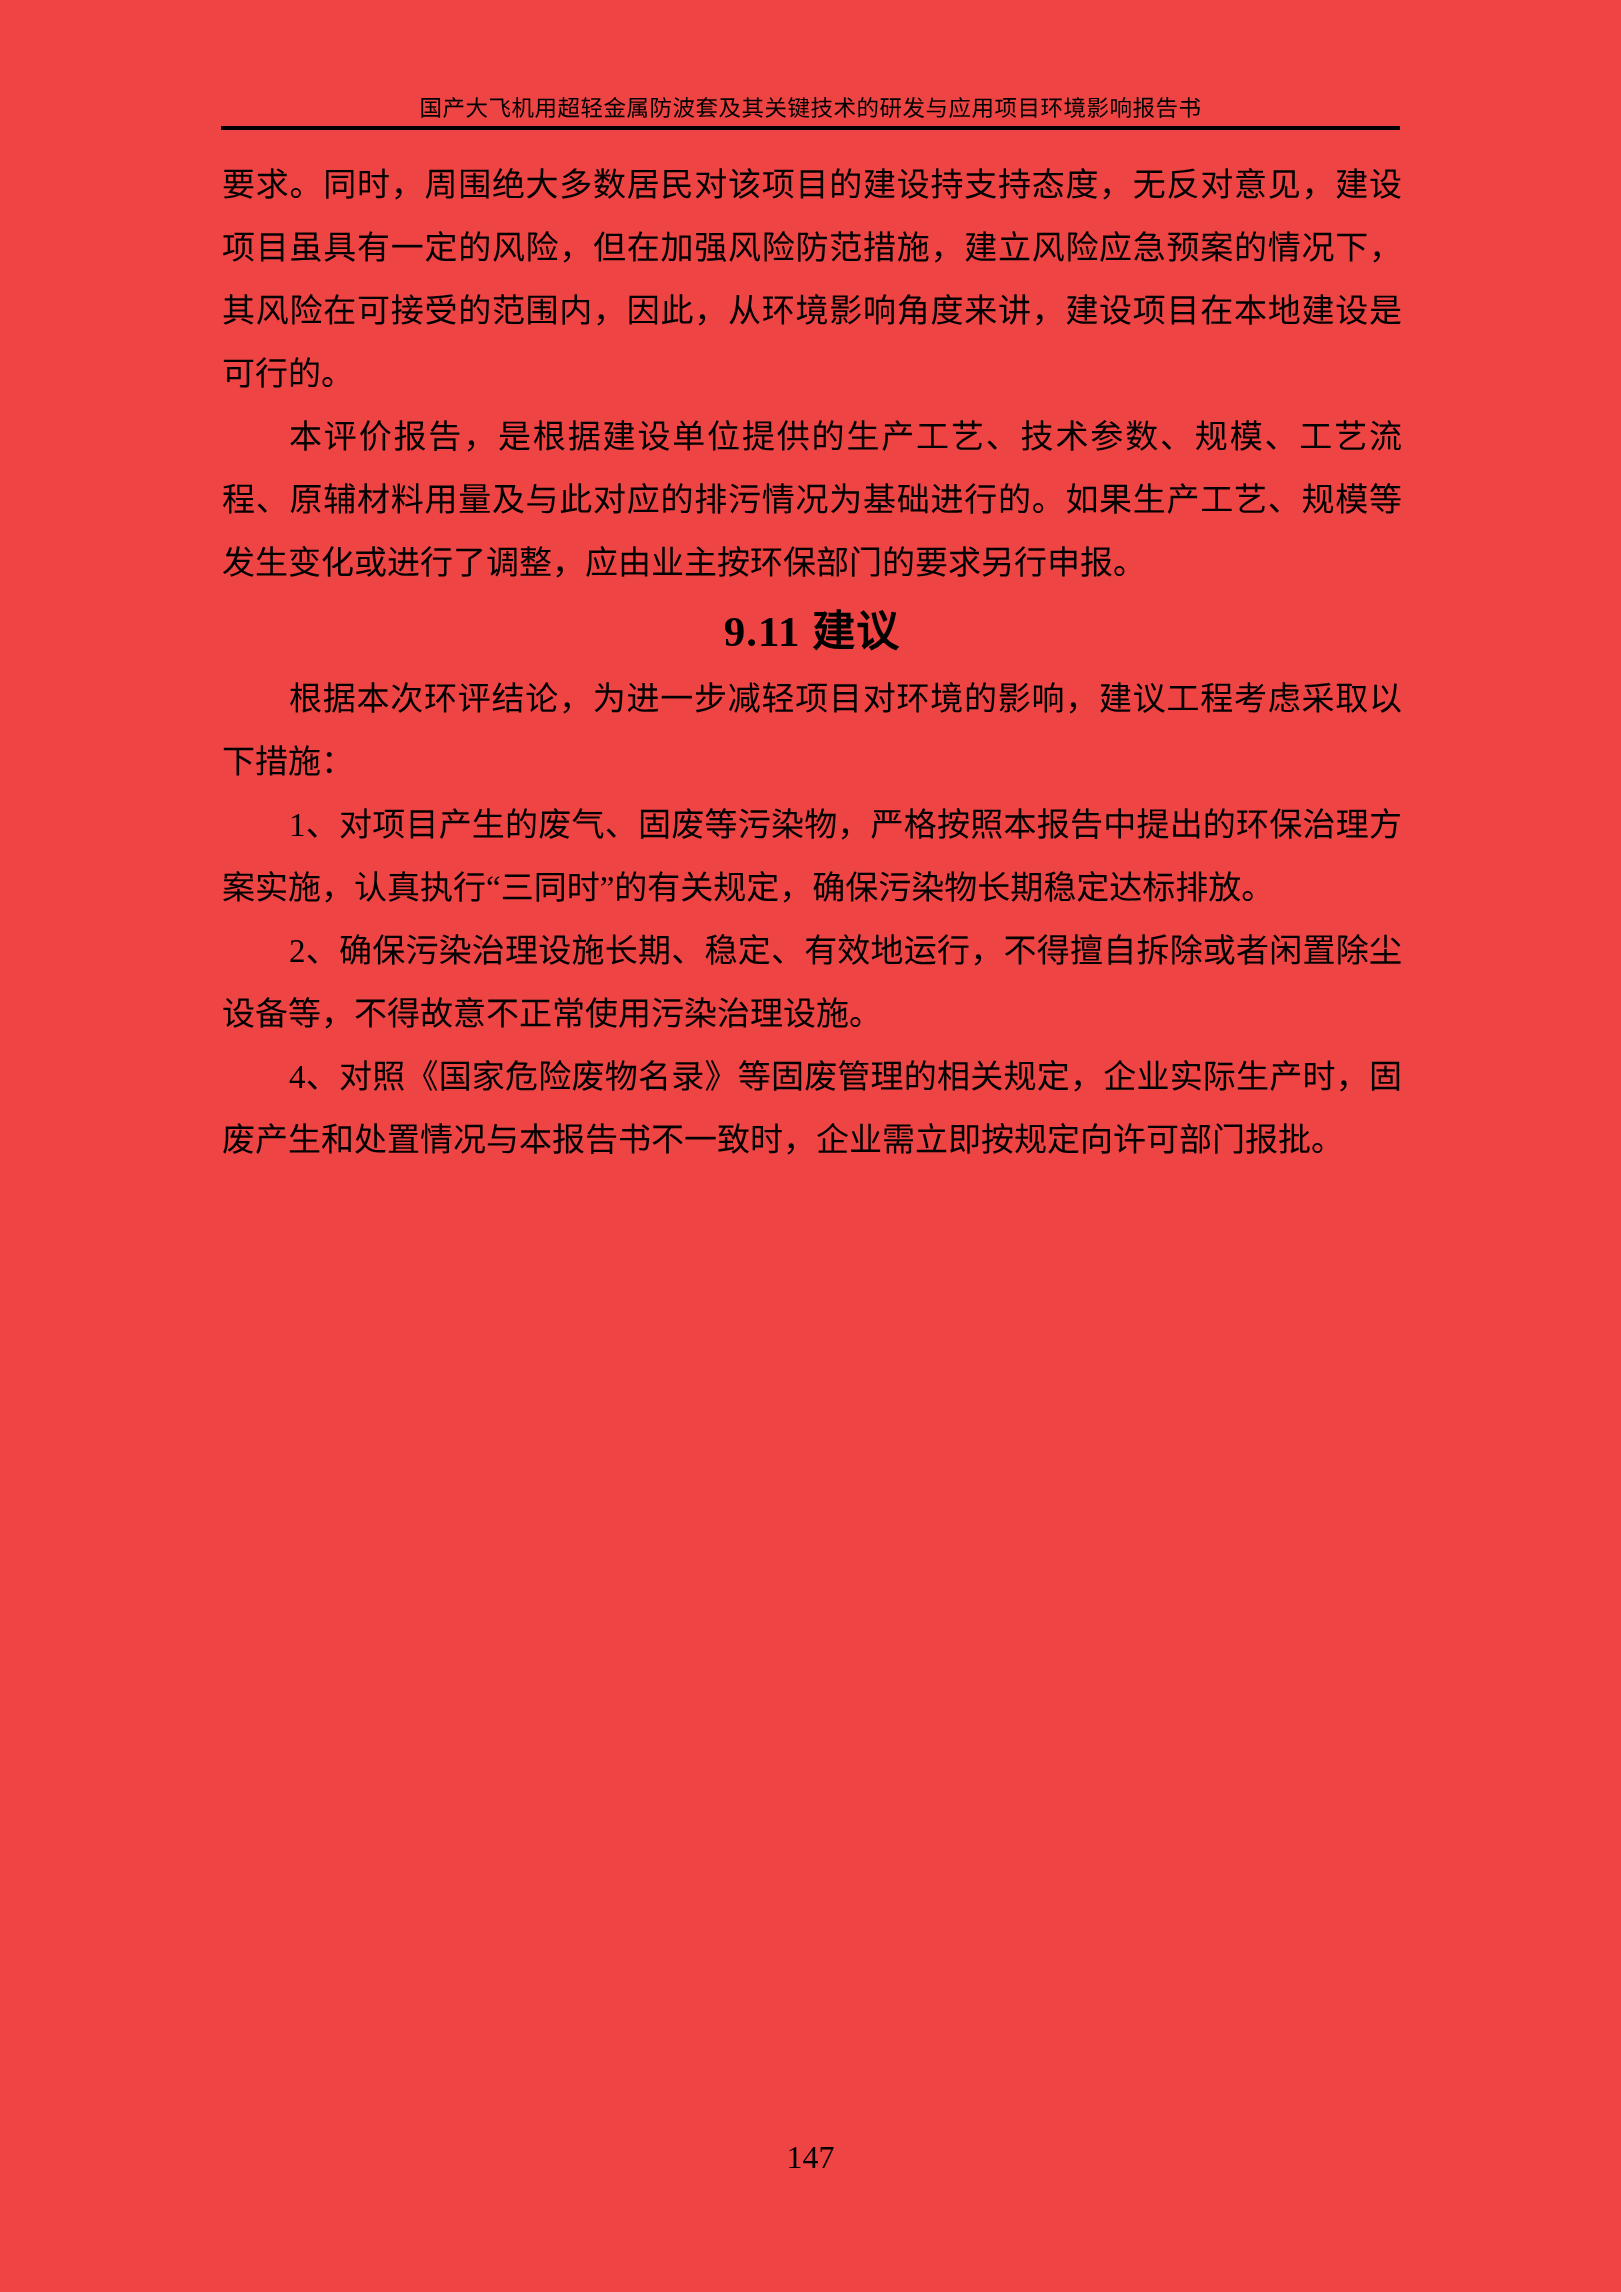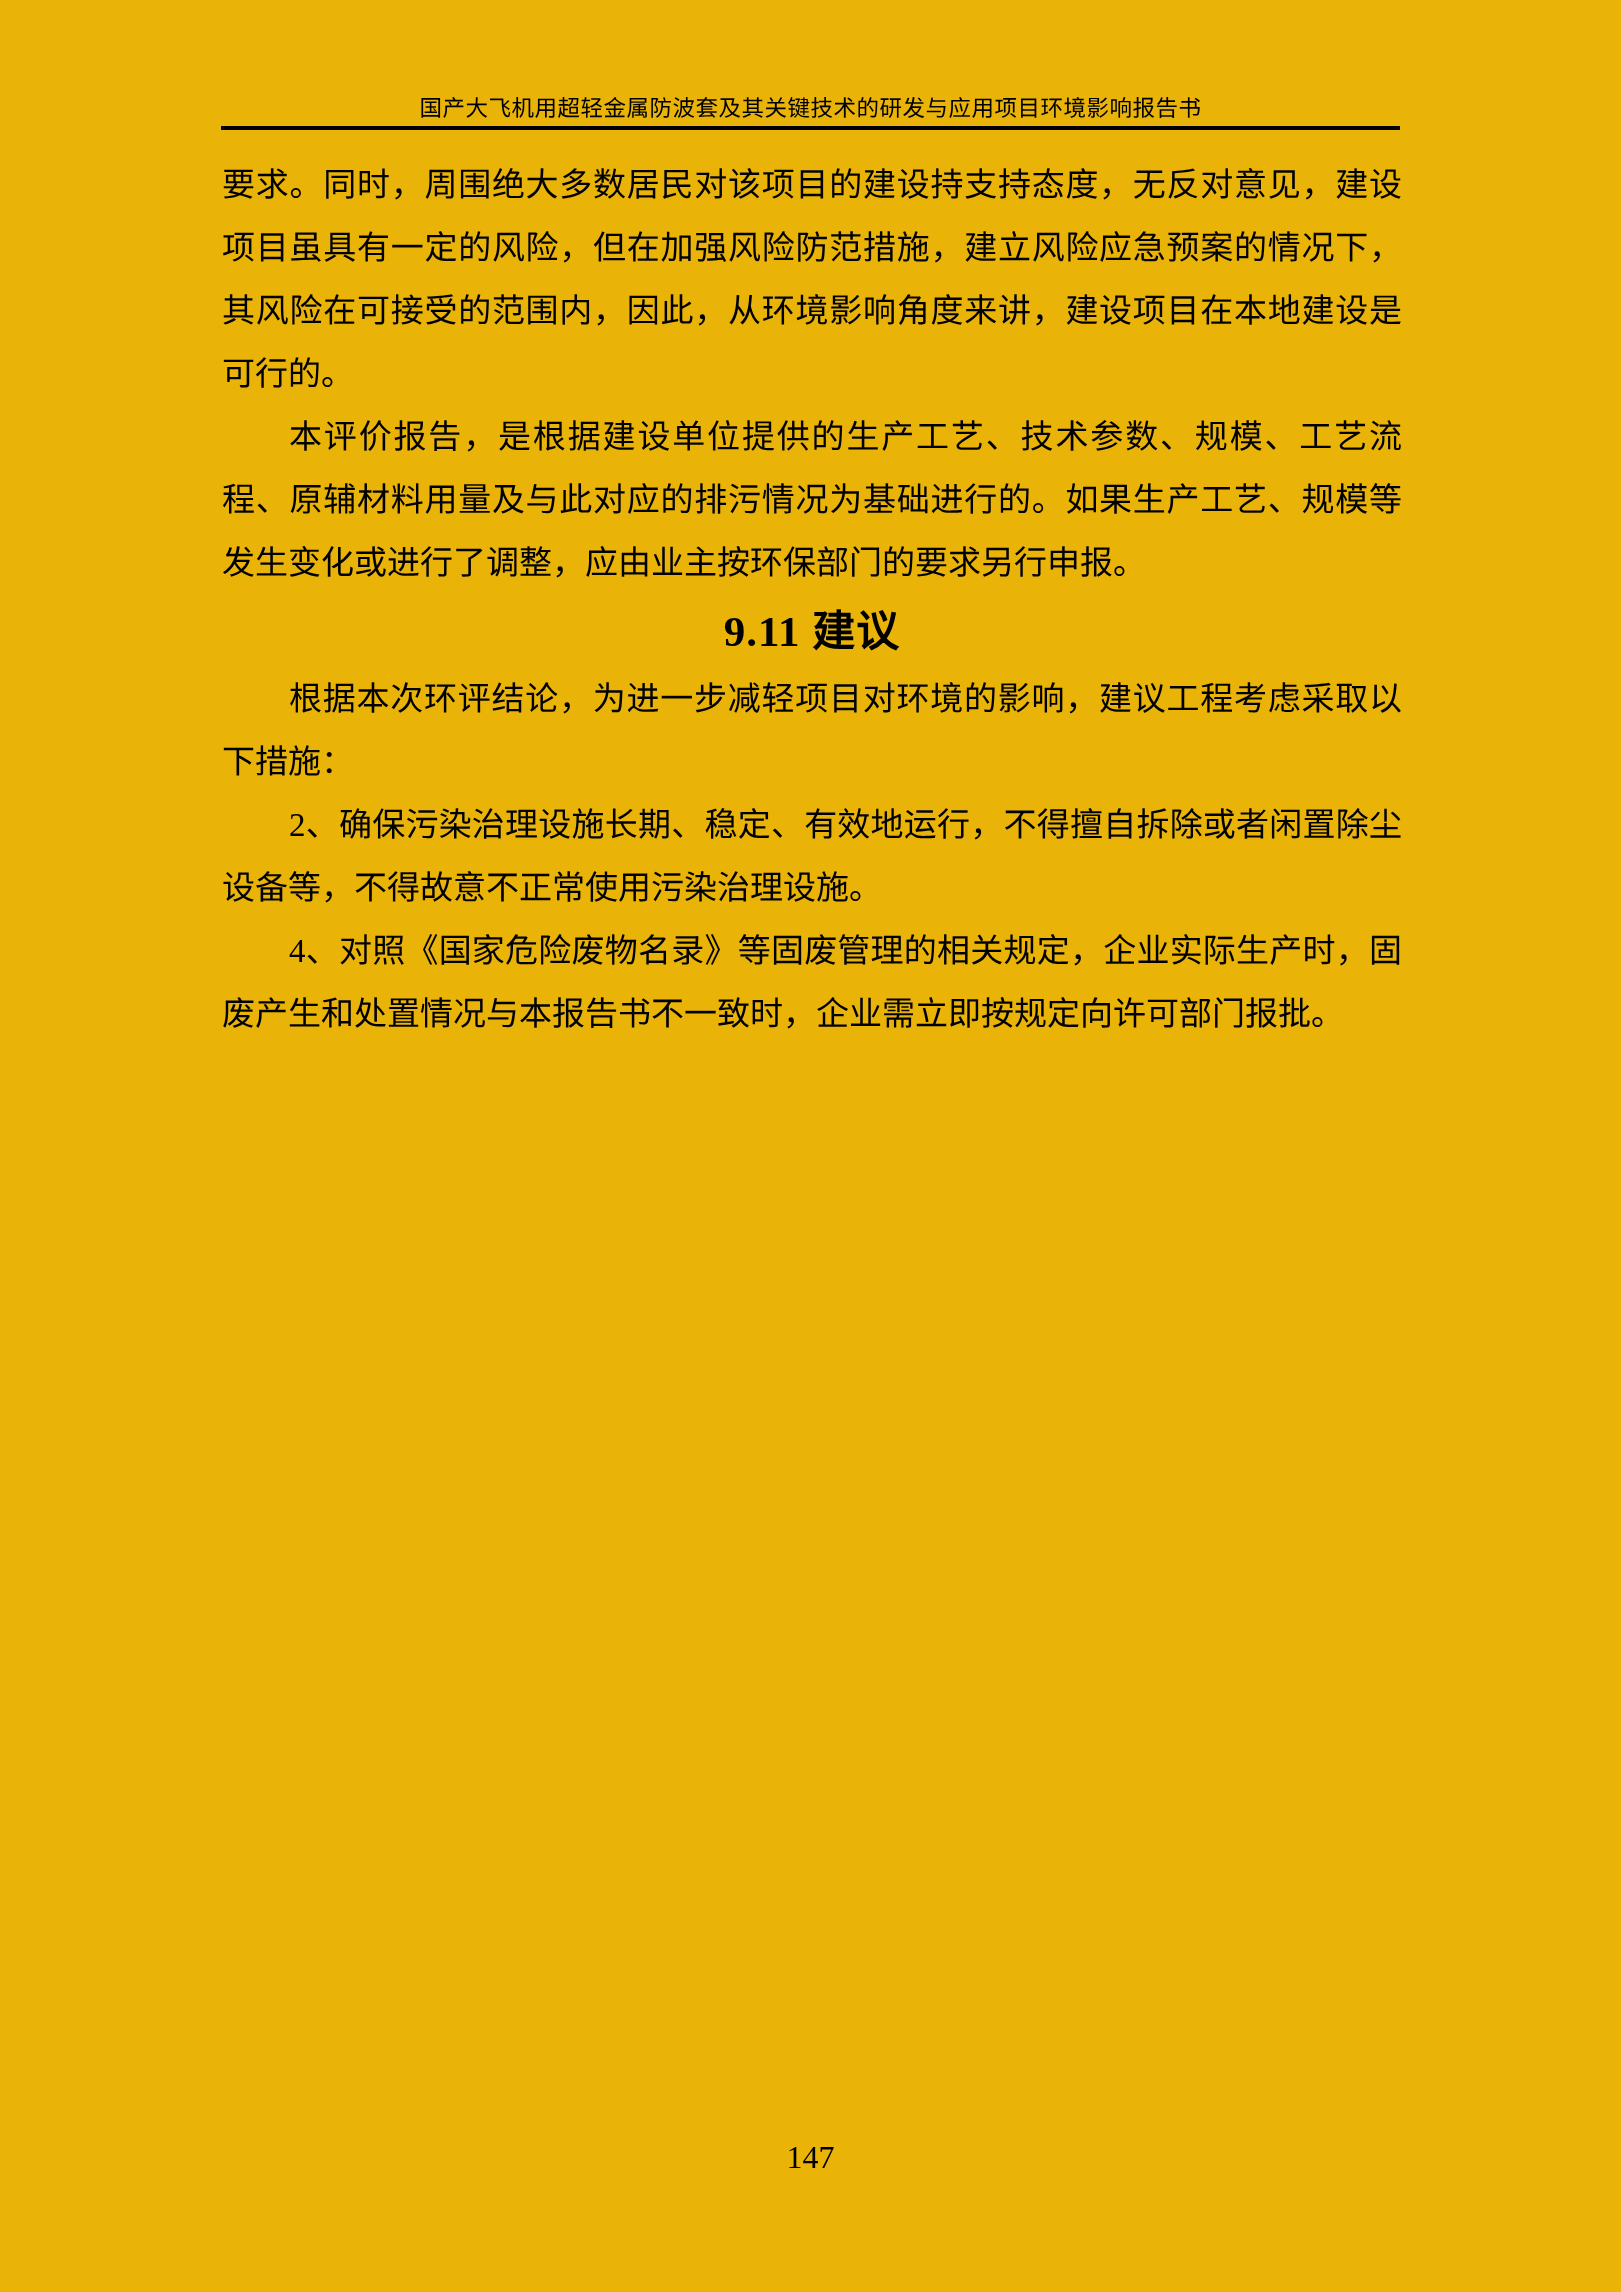--- a/index.html
+++ b/index.html
@@ -4,21 +4,21 @@
 <style>
   html, body {
     margin: 0;
     padding: 0;
     background: #ffffff;
   }
   .page {
     position: relative;
     width: 1621px;
     height: 2293px;
-    background: #eab308;
+    background: #ef4444;
     font-family: "Liberation Serif", "DejaVu Serif", serif;
     color: #000000;
     overflow: hidden;
   }
   .header-band {
     position: absolute;
     top: 95px;
     left: 221px;
     width: 1179px;
     text-align: center;
@@ -79,20 +79,21 @@
   <div class="content">
 
     <p class="para-bold">要求。同时，周围绝大多数居民对该项目的建设持支持态度，无反对意见，建设项目虽具有一定的风险，但在加强风险防范措施，建立风险应急预案的情况下，其风险在可接受的范围内，因此，从环境影响角度来讲，建设项目在本地建设是可行的。</p>
 
     <p class="para-indent">本评价报告，是根据建设单位提供的生产工艺、技术参数、规模、工艺流程、原辅材料用量及与此对应的排污情况为基础进行的。如果生产工艺、规模等发生变化或进行了调整，应由业主按环保部门的要求另行申报。</p>
 
     <h2 class="section-heading">9.11 建议</h2>
 
     <p class="para-indent">根据本次环评结论，为进一步减轻项目对环境的影响，建议工程考虑采取以下措施：</p>
 
+    <p class="para-indent">1、对项目产生的废气、固废等污染物，严格按照本报告中提出的环保治理方案实施，认真执行“三同时”的有关规定，确保污染物长期稳定达标排放。</p>
 
     <p class="para-indent">2、确保污染治理设施长期、稳定、有效地运行，不得擅自拆除或者闲置除尘设备等，不得故意不正常使用污染治理设施。</p>
 
 
     <p class="para-indent">4、对照《国家危险废物名录》等固废管理的相关规定，企业实际生产时，固废产生和处置情况与本报告书不一致时，企业需立即按规定向许可部门报批。</p>
 
   </div>
 
   <div class="page-number">147</div>
 

